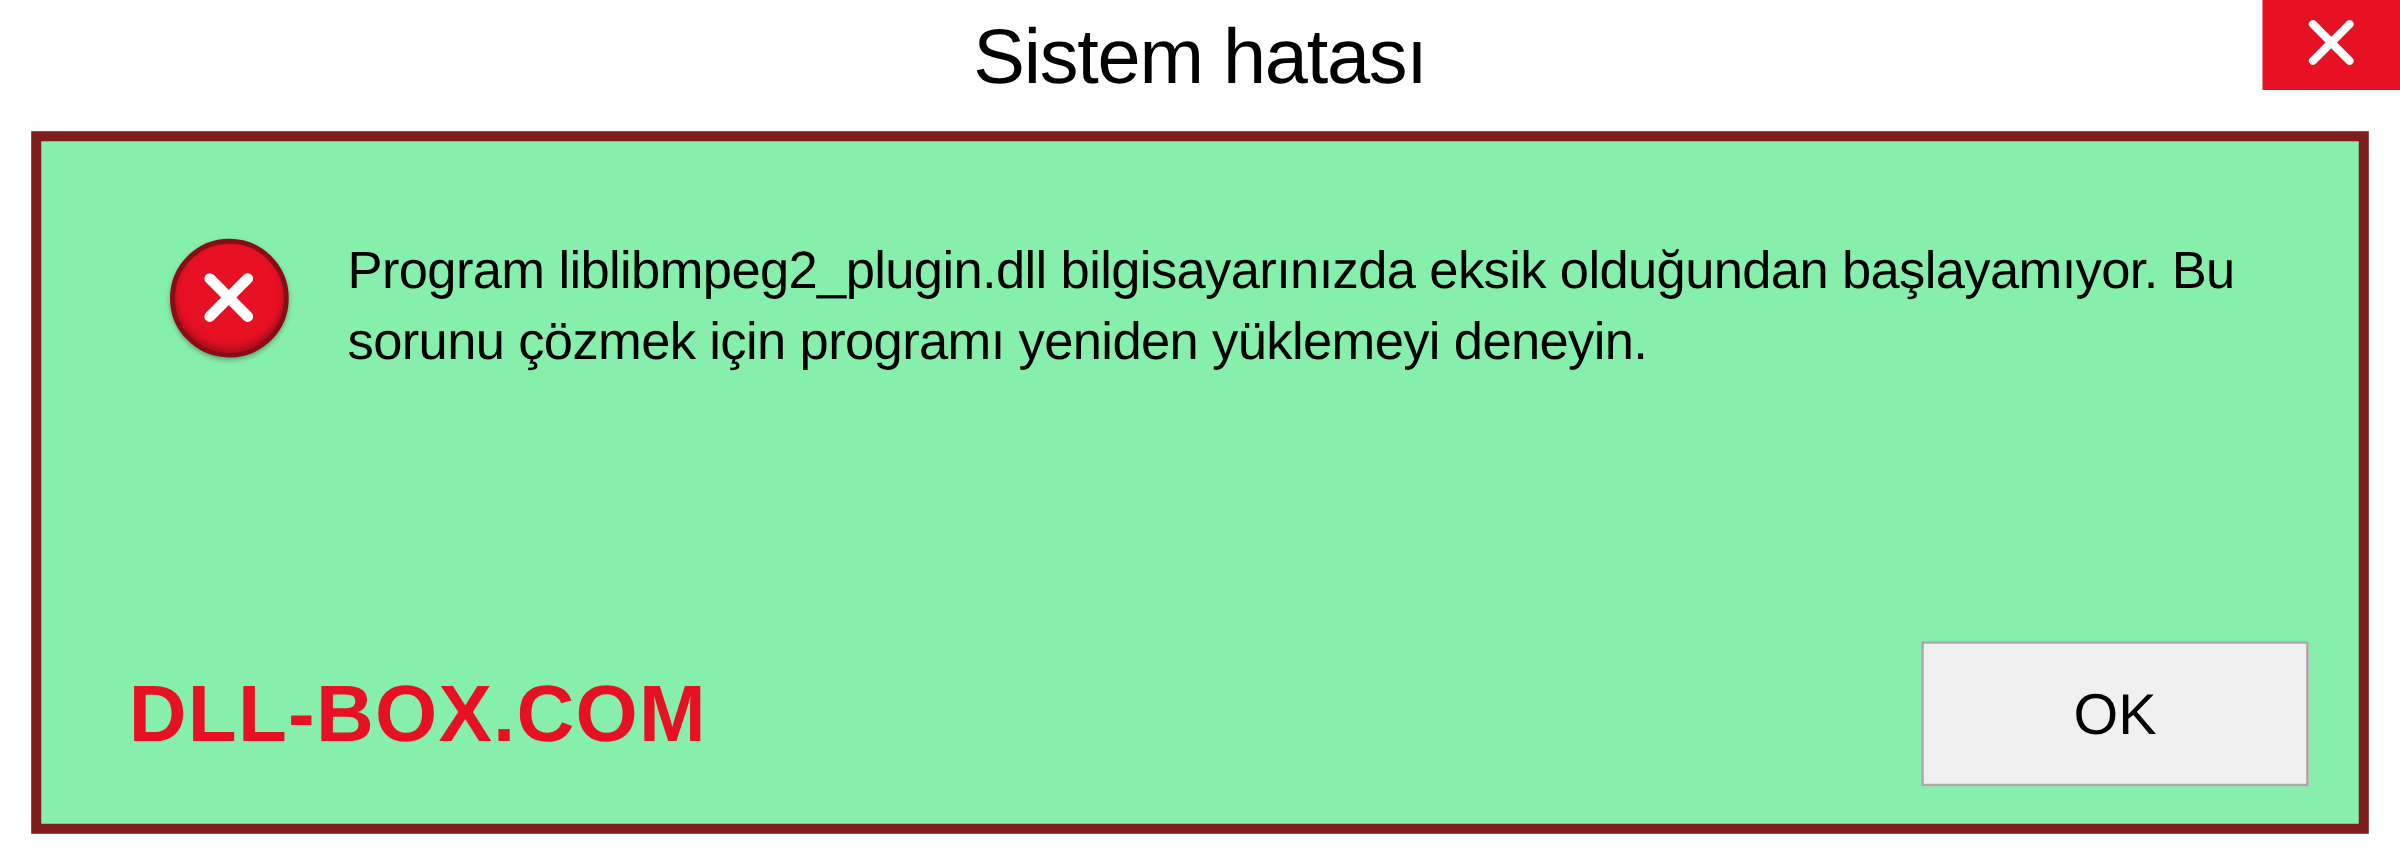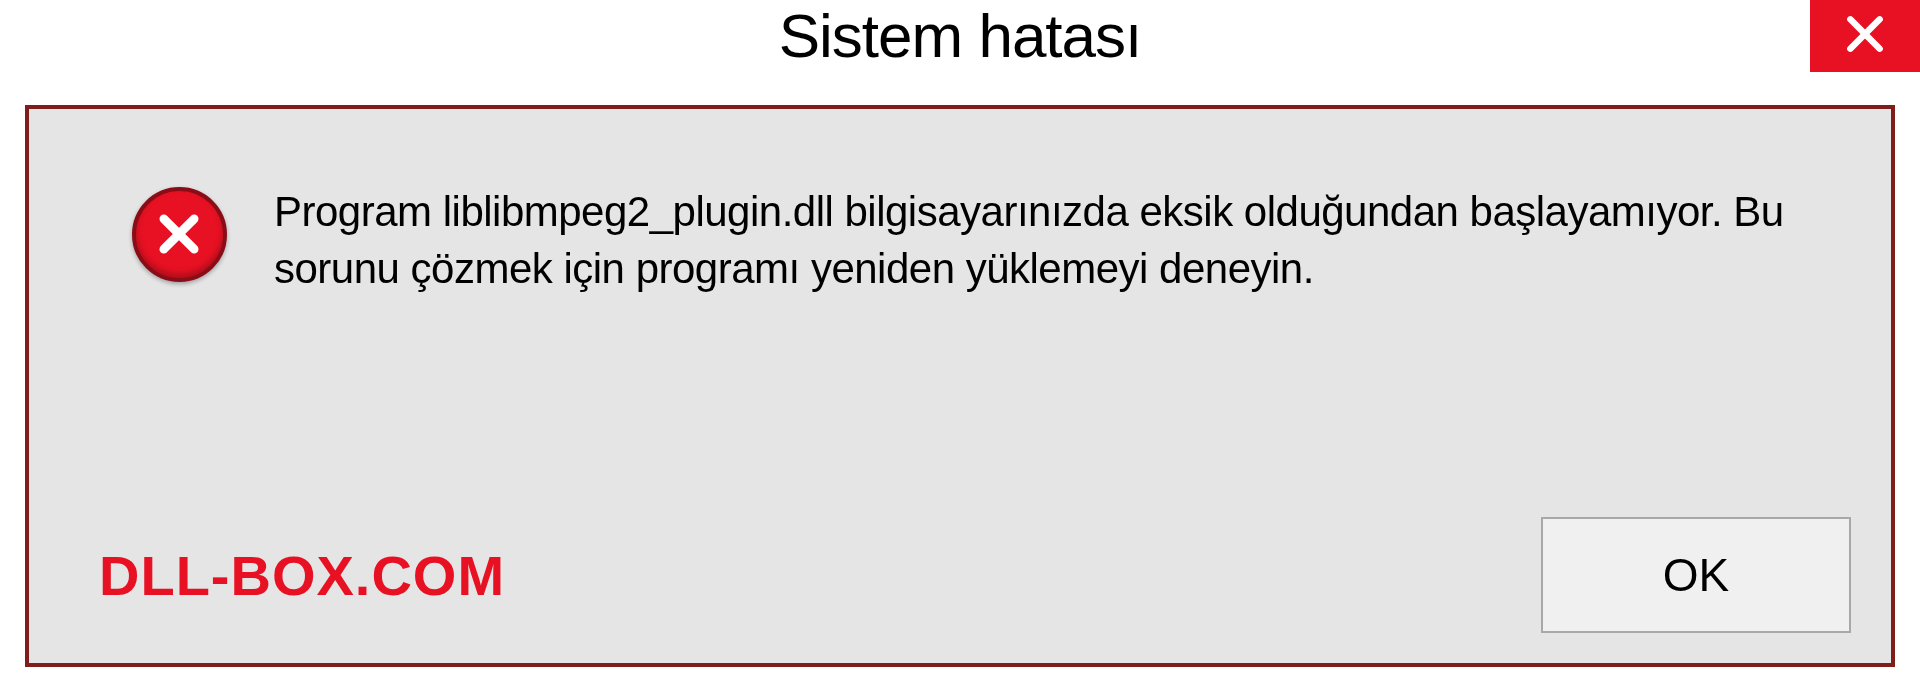--- a/index.html
+++ b/index.html
@@ -14,20 +14,21 @@
       font-family: "Segoe UI", Tahoma, sans-serif;
       position: relative;
     }
     .title-bar {
       width: 100%;
       height: 100px;
       display: flex;
       align-items: flex-start;
       justify-content: center;
       position: relative;
+      padding-top: 10px;
     }
     .title-text {
       font-size: 62px;
       font-weight: 400;
       color: #000;
       letter-spacing: -1px;
     }
     .close-button {
       position: absolute;
       top: 0;
@@ -43,22 +44,22 @@
     .close-button svg {
       width: 44px;
       height: 44px;
     }
     .content-panel {
       position: absolute;
       top: 105px;
       left: 25px;
       right: 25px;
       bottom: 25px;
-      border: 4px solid #7f1d1d;
-      background: #e5e5e5;
+      border: 8px solid #7f1d1d;
+      background: #86efac;
       text-decoration: underline;
     }
     .message-area {
       position: absolute;
       top: 75px;
       left: 100px;
       right: 80px;
       display: flex;
       align-items: flex-start;
       gap: 45px;
@@ -96,21 +97,21 @@
     .footer-area {
       position: absolute;
       bottom: 30px;
       left: 0;
       right: 40px;
       display: flex;
       align-items: center;
       justify-content: space-between;
     }
     .watermark {
-      font-size: 56px;
+      font-size: 64px;
       font-weight: 800;
       color: #e81123;
       letter-spacing: 1px;
       margin-left: 70px;
       font-family: "Arial Black", Arial, sans-serif;
     }
     .ok-button {
       width: 310px;
       height: 116px;
       border: 2px solid #a8a8a8;

